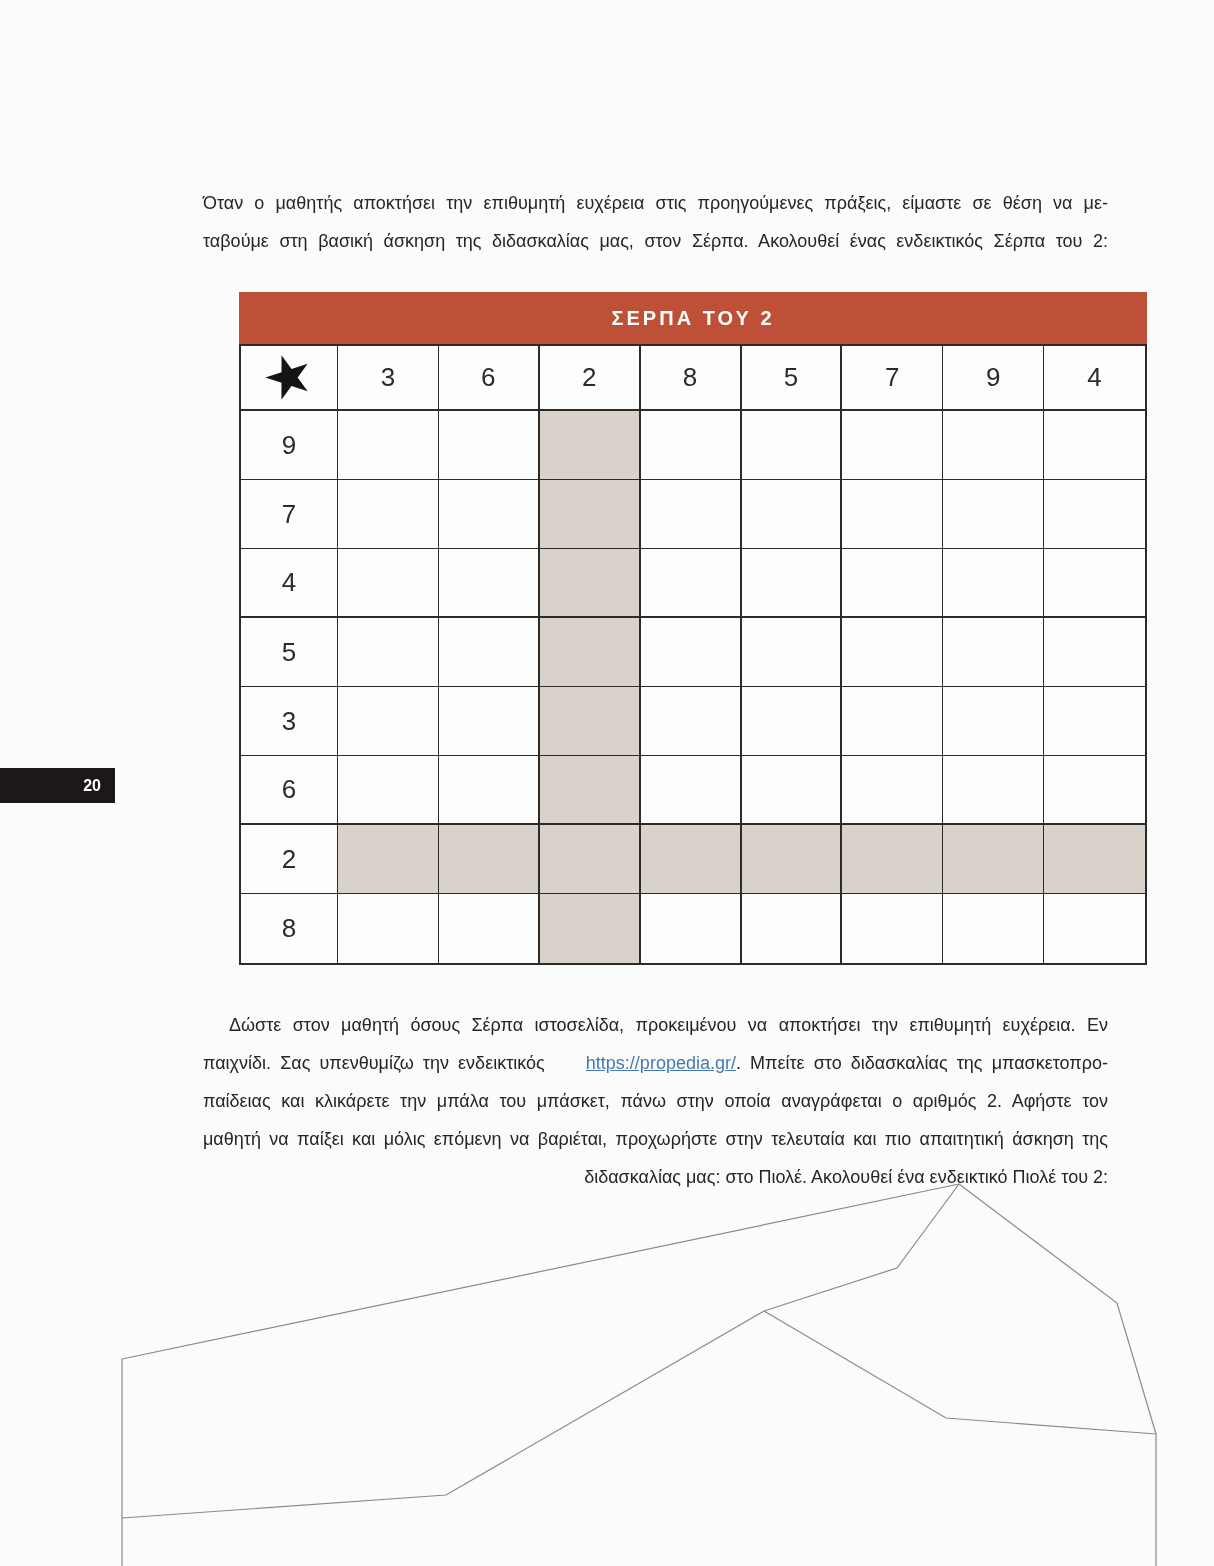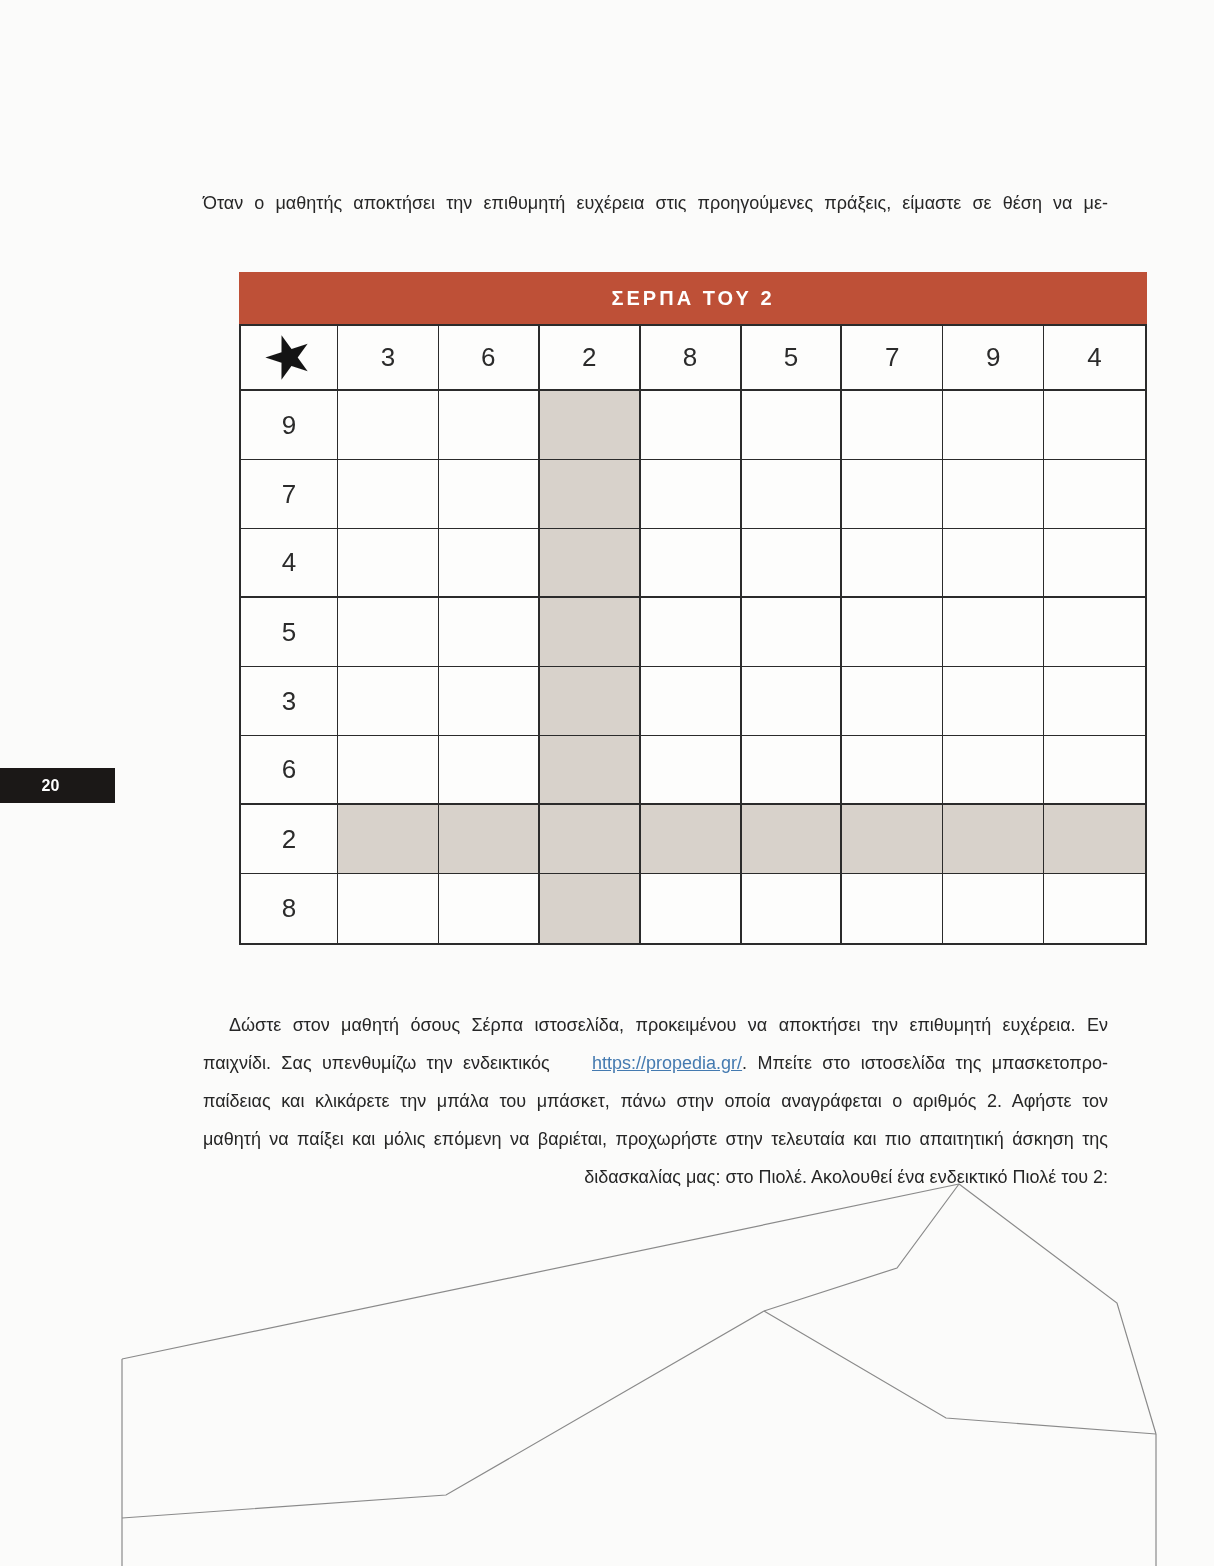--- a/index.html
+++ b/index.html
@@ -11,21 +11,21 @@
   }
   
   .para{position:absolute;left:203px;width:905px;font-size:18px;font-weight:300;color:#262626;}
   .para .jline{text-align:justify;text-align-last:justify;line-height:38px;height:38px;white-space:nowrap;overflow:visible;}
   .para .lline{text-align:right;line-height:38px;height:38px;white-space:nowrap;}
   .para .indent{text-indent:26px;}
   #para1{top:184px;}
   #para2{top:1006px;}
   a.doc-link{color:#447ab0;text-decoration:underline;cursor:pointer;margin-left:32px;}
   
-  #serpa-table{position:absolute;left:203px;top:272px;width:908px;padding-left:36px;}
+  #serpa-table{position:absolute;left:203px;top:292px;width:908px;padding-left:36px;}
   #serpa-banner{
     height:52px;display:flex;align-items:center;justify-content:center;
     background:#be5037;color:#ffffff;font-weight:bold;font-size:20px;letter-spacing:3px;
   }
   #serpa-grid{
     display:grid;grid-template-columns:97px repeat(8,1fr);
     grid-template-rows:65px repeat(8,69px);
     border:2px solid #2b2b2b;background:#fdfdfc;box-sizing:border-box;
   }
   .cell{
@@ -39,31 +39,32 @@
   .cell.no-b{border-bottom:none;}
   .cell.shaded{background:#d8d2cb;}
   .star{
     font-size:58px;line-height:1;color:#141414;display:inline-block;
     transform:rotate(-18deg) translateY(-2px);
   }
   
   #page-badge{
     position:absolute;left:0;top:768px;width:115px;height:35px;
     background:#1b1817;color:#ffffff;font-size:16px;font-weight:600;
-    display:flex;align-items:center;justify-content:center;padding-right:14px;box-sizing:border-box;
+    display:flex;align-items:center;justify-content:flex-end;padding-right:14px;box-sizing:border-box;
   }
   
   #mountain{position:absolute;left:0;top:0;width:1214px;height:1566px;z-index:0;}
   .para,#serpa-table,#page-badge{z-index:1;}
 </style>
 </head>
 <body>
 
 <div class="para" id="para1">
   <div class="jline">Όταν ο μαθητής αποκτήσει την επιθυμητή ευχέρεια στις προηγούμενες πράξεις, είμαστε σε θέση να με-</div>
+  <div class="jline">ταβούμε στη βασική άσκηση της διδασκαλίας μας, στον Σέρπα. Ακολουθεί ένας ενδεικτικός Σέρπα του 2:</div>
 </div>
 
 <div id="serpa-table">
   <div id="serpa-banner" style="background: rgb(190, 80, 55); color: rgb(255, 255, 255);">
     <span>ΣΕΡΠΑ ΤΟΥ 2</span>
   </div>
   <div id="serpa-grid">
       <div class="cell hdr tb">
         <span class="star">★</span>
       </div>
@@ -149,21 +150,21 @@
       <div class="cell no-r no-b"></div>
     </div>
 </div>
 
 <div id="page-badge">
   <span>20</span>
 </div>
 
 <div class="para" id="para2">
   <div class="jline indent">Δώστε στον μαθητή όσους Σέρπα ιστοσελίδα, προκειμένου να αποκτήσει την επιθυμητή ευχέρεια. Εν</div>
-  <div class="jline"><span>παιχνίδι. Σας υπενθυμίζω την ενδεικτικός </span><a class="doc-link" style="color: rgb(68, 122, 176);">https://propedia.gr/</a><span>. Μπείτε στο ιστοσελίδα της μπασκετοπρο-</span></div>
+  <div class="jline"><span>παιχνίδι. Σας υπενθυμίζω την ενδεικτικός </span><a class="doc-link" style="color: rgb(68, 122, 176);">https://propedia.gr/</a><span>. Μπείτε στο διδασκαλίας της μπασκετοπρο-</span></div>
   <div class="jline">παίδειας και κλικάρετε την μπάλα του μπάσκετ, πάνω στην οποία αναγράφεται ο αριθμός 2. Αφήστε τον</div>
   <div class="jline">μαθητή να παίξει και μόλις επόμενη να βαριέται, προχωρήστε στην τελευταία και πιο απαιτητική άσκηση της</div>
   <div class="lline">διδασκαλίας μας: στο Πιολέ. Ακολουθεί ένα ενδεικτικό Πιολέ του 2:</div>
 </div>
 
 <svg id="mountain" viewBox="0 0 1214 1566" xmlns="http://www.w3.org/2000/svg">
   <g fill="none" stroke="#8a8a8a" stroke-width="1.2">
     <polyline points="122,1359 959,1184"></polyline>
     <polyline points="959,1184 897,1268 764,1311"></polyline>
     <polyline points="764,1311 446,1495 122,1518"></polyline>

